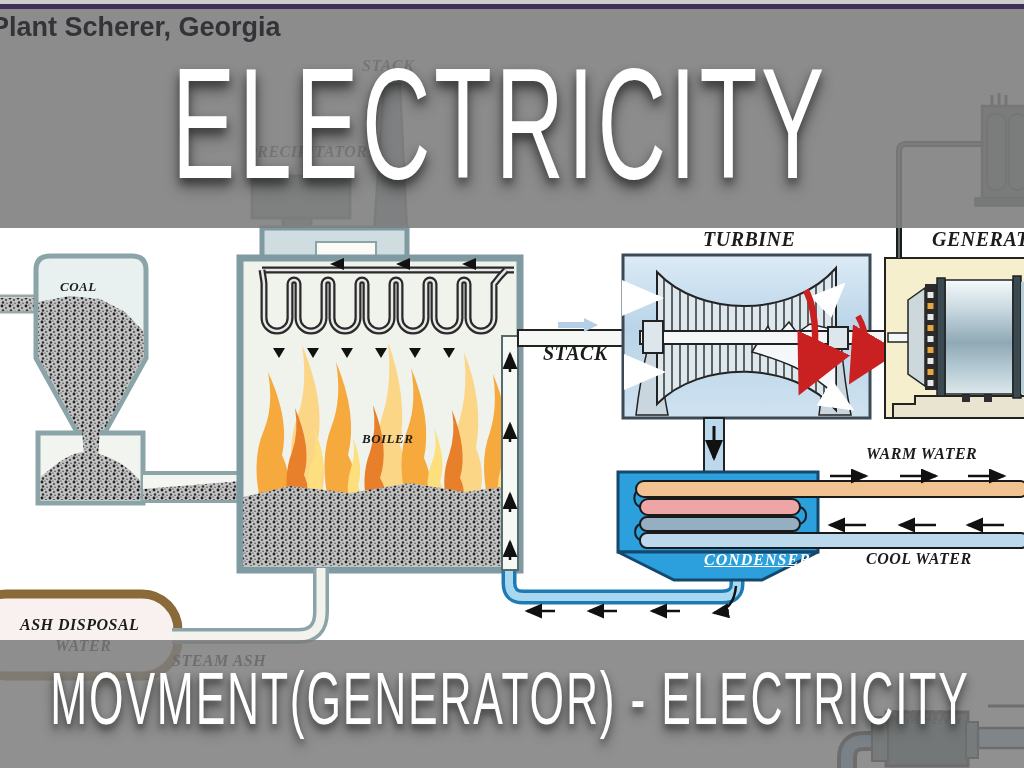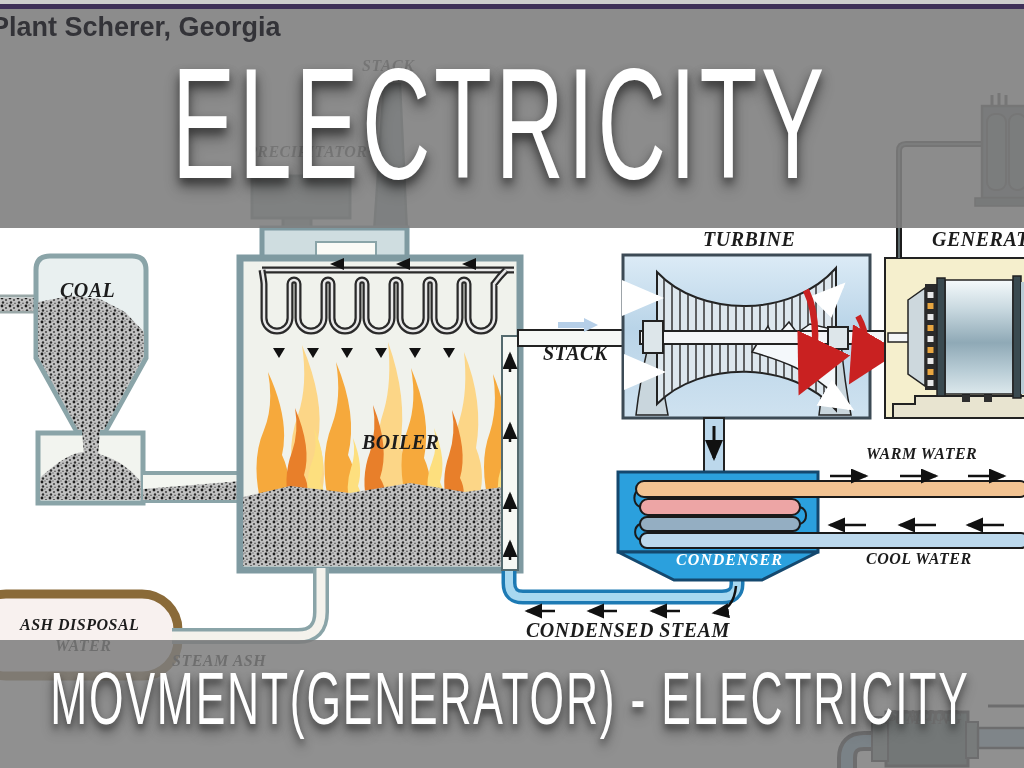--- a/index.html
+++ b/index.html
@@ -16,21 +16,21 @@
   #bottom-band{top:640px;height:128px;background:rgba(125,125,125,0.85);}
   .slide-text{position:absolute;z-index:4;color:#fff;white-space:nowrap;}
   #header-note{left:-9px;top:12px;z-index:4;font-weight:700;font-size:27px;color:#333338;
                letter-spacing:0px;}
   #slide-title{left:500px;top:44px;font-size:158px;line-height:1;letter-spacing:6px;
                transform:translateX(-50%) scaleX(0.60);transform-origin:center top;
                text-shadow:0 6px 12px rgba(0,0,0,.5),0 10px 20px rgba(0,0,0,.3);}
   #slide-caption{left:510px;top:662px;font-size:74px;line-height:1;letter-spacing:3px;
                transform:translateX(-50%) scaleX(0.60);transform-origin:center top;
                text-shadow:0 5px 10px rgba(0,0,0,.5),0 9px 16px rgba(0,0,0,.3);}
-  .fs17{font-size:16px;} .fs18{font-size:20px;} .fs19{font-size:20px;text-align:center;} .fs16{font-size:16px;}
+  .fs17{font-size:16px;} .fs18{font-size:20px;} .fs19{font-size:13px;text-align:center;} .fs16{font-size:16px;}
 </style>
 </head>
 <body>
 
 <div id="stage">
 
 <svg id="diagram-svg" width="1024" height="768" viewBox="0 0 1024 768">
   <defs>
     <pattern id="coal" width="8" height="8" patternUnits="userSpaceOnUse">
       <rect width="8" height="8" fill="#c2c2c2"></rect>
@@ -251,22 +251,21 @@
 
 <div class="lbl fs19" style="left:60px;top:279px;">COAL</div>
 <div class="lbl fs17" style="left:362px;top:57px;">STACK</div>
 <div class="lbl fs17" style="left:247px;top:143px;">PRECIPITATOR</div>
 <div class="lbl fs19" style="left:350px;top:431px;margin-left:12px;">BOILER</div>
 <div class="lbl fs18" style="left:543px;top:342px;">STACK</div>
 <div class="lbl fs18" style="left:703px;top:228px;">TURBINE</div>
 <div class="lbl fs18" style="left:932px;top:228px;">GENERATOR</div>
 <div class="lbl fs17" style="left:866px;top:445px;">WARM WATER</div>
 <div class="lbl fs17" style="left:866px;top:550px;">COOL WATER</div>
-<div class="lbl white fs16" style="left:676px;top:551px;letter-spacing:1px;">CONDENSER</div>
-<div class="lbl fs18" style="left:526px;top:619px;">CONDENSED STEAM</div>
+<div class="lbl white fs16" style="left:704px;top:551px;letter-spacing:1px;text-decoration:underline;">CONDENSER</div>
 <div class="lbl fs17" style="left:20px;top:616px;font-style:italic;">ASH DISPOSAL</div>
 <div class="lbl fs17" style="left:55px;top:637px;">WATER</div>
 <div class="lbl fs17" style="left:172px;top:652px;">STEAM ASH</div>
 <div class="lbl fs16" style="left:884px;top:666px;margin-top:44px;">PUMPING</div>
 <div class="lbl fs16" style="left:888px;top:707px;">STATION</div>
 
 <div class="band" id="top-strip"></div>
 <div class="band" id="purple-line"></div>
 <div class="band" id="top-band"></div>
 <div class="band" id="bottom-band"></div>

